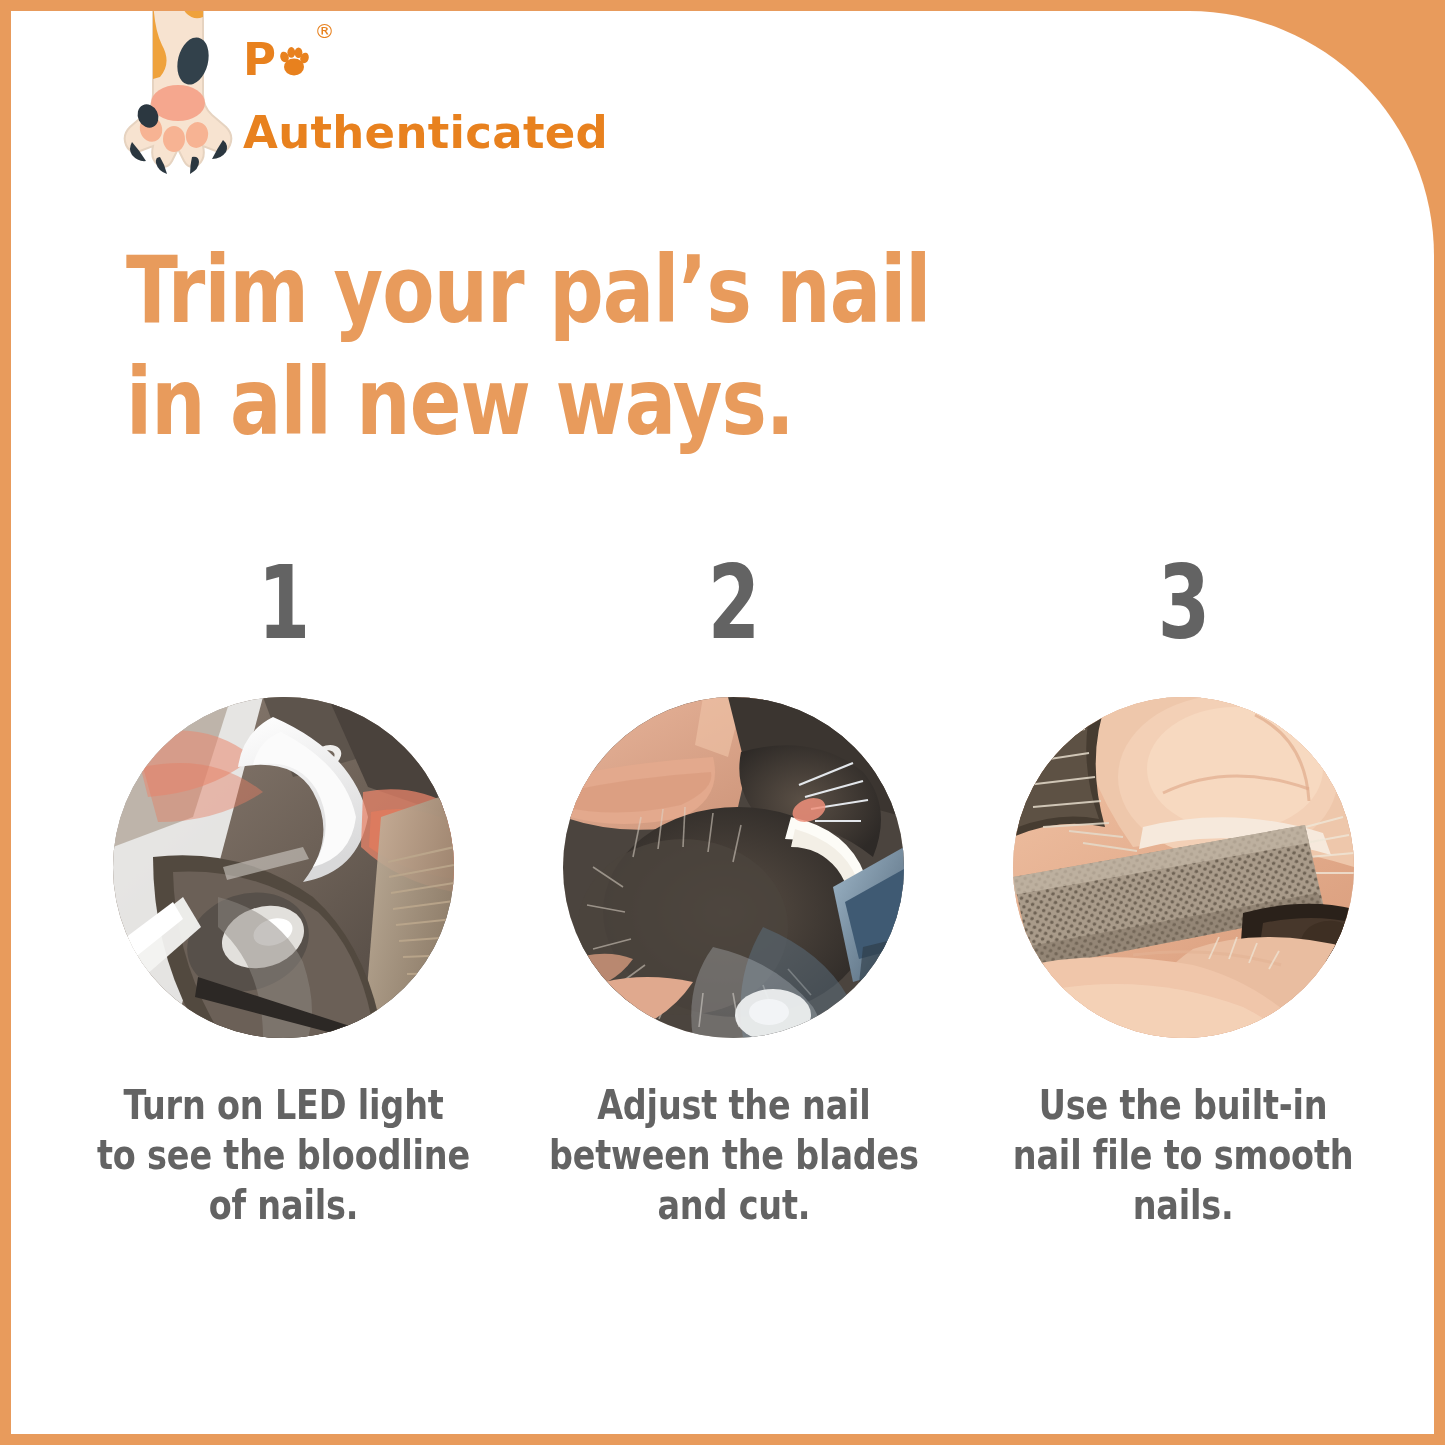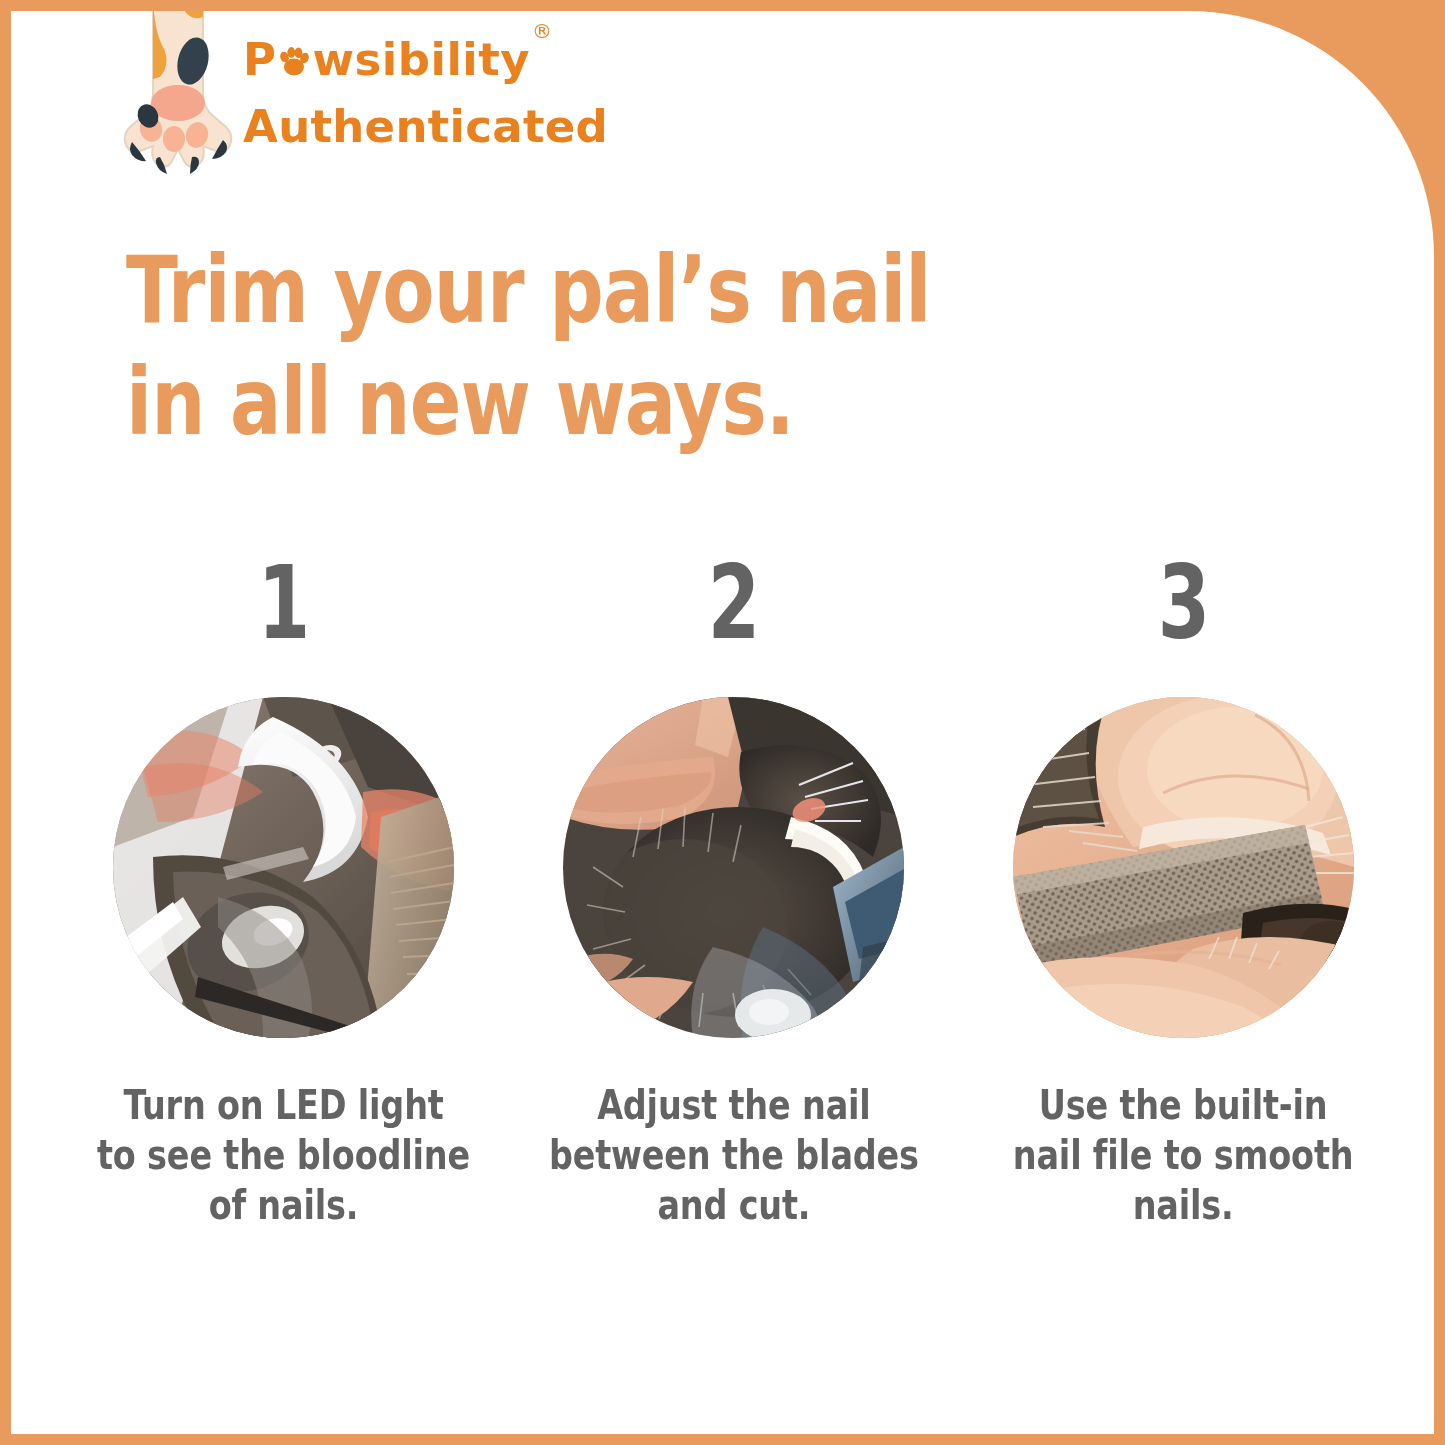--- a/index.html
+++ b/index.html
@@ -71,21 +71,21 @@
     left:2px;
     font-weight:normal;
   }
   .logo-line2{
     font-family:"DejaVu Sans", sans-serif;
     font-weight:bold;
     font-size:45px;
     color:#e8811e;
     letter-spacing:0.3px;
     line-height:52px;
-    margin-top:8px;
+    margin-top:14px;
     white-space:nowrap;
   }
 
   
   #headline{
     position:absolute;
     left:115px;top:224px;
     width:1000px;
     color:#e89b5c;
     font-family:"DejaVu Sans Condensed","Liberation Sans Narrow","Liberation Sans", sans-serif;
@@ -182,21 +182,20 @@
           <span class="logo-word">P</span>
           <span class="paw-glyph">
             <svg viewBox="0 0 34 34" width="34" height="34">
               <ellipse cx="17" cy="23" rx="10" ry="8.5" fill="#e8811e"></ellipse>
               <ellipse cx="7.5" cy="13" rx="4.2" ry="5.4" transform="rotate(-18 7.5 13)" fill="#e8811e"></ellipse>
               <ellipse cx="14.3" cy="8.4" rx="3.9" ry="5.3" fill="#e8811e"></ellipse>
               <ellipse cx="21.5" cy="8.8" rx="3.9" ry="5.3" fill="#e8811e"></ellipse>
               <ellipse cx="27.5" cy="14" rx="4.2" ry="5.4" transform="rotate(18 27.5 14)" fill="#e8811e"></ellipse>
             </svg>
           </span>
-          <span class="logo-word">wsibility</span>
           <span class="reg-mark">®</span>
         </div>
         <div class="logo-line2">Authenticated</div>
       </div>
     </div>
 
     <div id="headline">
       <span class="hl-line">Trim your pal’s nail</span>
       <span class="hl-line">in all new ways.</span>
     </div>

